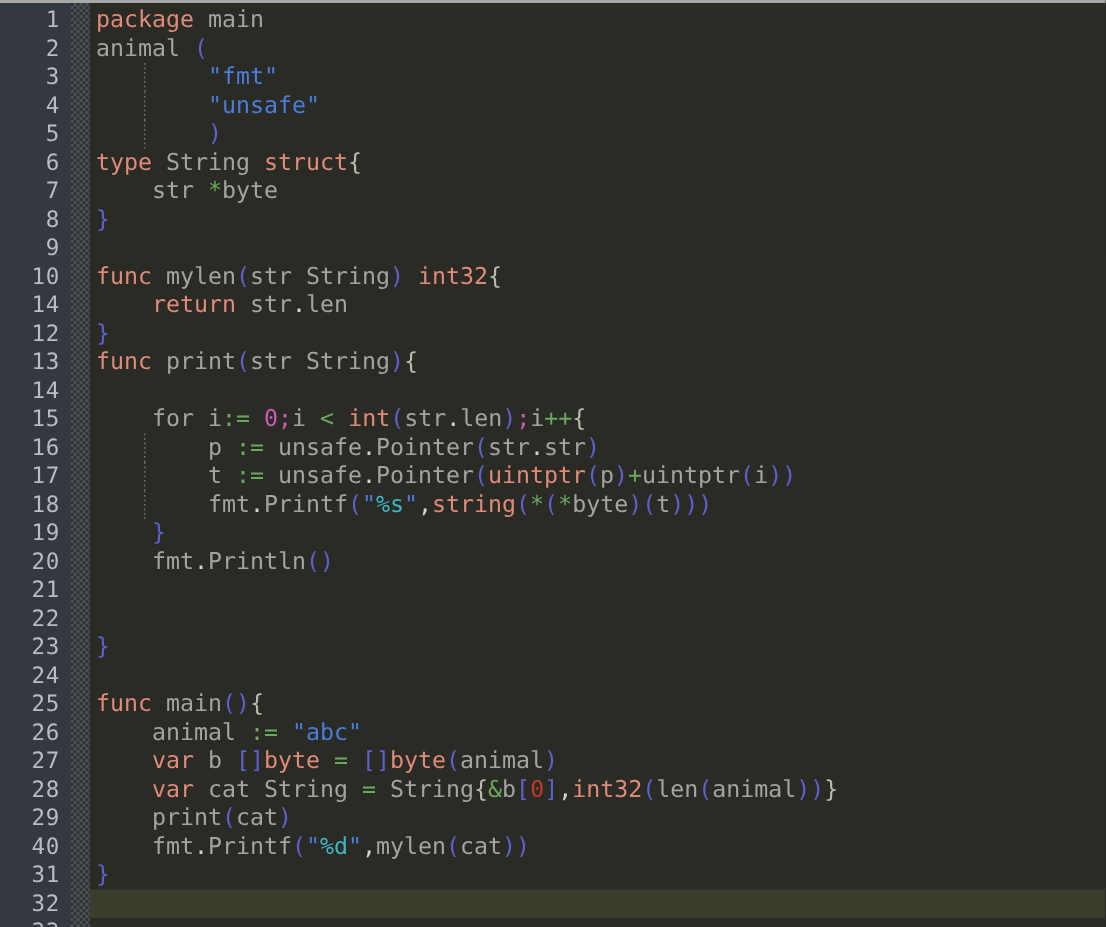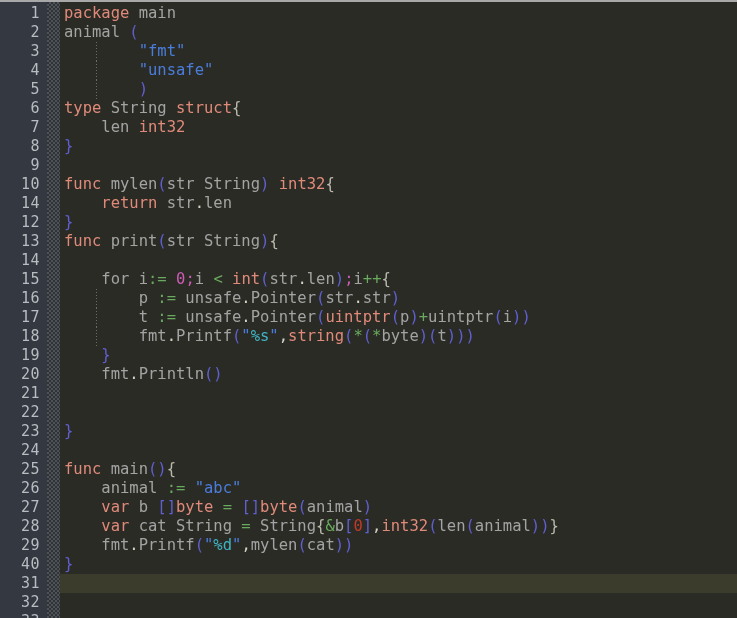--- a/index.html
+++ b/index.html
@@ -170,21 +170,21 @@
   <div id="fold-column"></div>
 
   <div id="code-area">
     <div id="code-lines">
         <div class="codeline"><span class="t-kw">package</span><span class="t-plain"> </span><span class="t-id">main</span></div>
         <div class="codeline"><span class="t-id">animal</span><span class="t-plain"> </span><span class="t-punc">(</span></div>
         <div class="codeline"><span class="guide" style="left: 36px;"></span><span class="t-plain">        </span><span class="t-str">"fmt"</span></div>
         <div class="codeline"><span class="guide" style="left: 36px;"></span><span class="t-plain">        </span><span class="t-str">"unsafe"</span></div>
         <div class="codeline"><span class="guide" style="left: 36px;"></span><span class="t-plain">        </span><span class="t-punc">)</span></div>
         <div class="codeline"><span class="t-kw">type</span><span class="t-plain"> </span><span class="t-id">String</span><span class="t-plain"> </span><span class="t-kw">struct</span><span class="t-brace">{</span></div>
-        <div class="codeline"><span class="t-plain">    </span><span class="t-id">len</span><span class="t-plain"> </span><span class="t-kw">int32</span></div>
+        <div class="codeline"><span class="t-plain">    </span><span class="t-id">str</span><span class="t-plain"> </span><span class="t-op">*</span><span class="t-id">byte</span></div>
         <div class="codeline"><span class="t-punc">}</span></div>
         <div class="codeline">&nbsp;</div>
         <div class="codeline"><span class="t-kw">func</span><span class="t-plain"> </span><span class="t-id">mylen</span><span class="t-punc">(</span><span class="t-id">str</span><span class="t-plain"> </span><span class="t-id">String</span><span class="t-punc">)</span><span class="t-plain"> </span><span class="t-kw">int32</span><span class="t-brace">{</span></div>
         <div class="codeline"><span class="t-plain">    </span><span class="t-kw">return</span><span class="t-plain"> </span><span class="t-id">str</span><span class="t-plain">.</span><span class="t-id">len</span></div>
         <div class="codeline"><span class="t-punc">}</span></div>
         <div class="codeline"><span class="t-kw">func</span><span class="t-plain"> </span><span class="t-id">print</span><span class="t-punc">(</span><span class="t-id">str</span><span class="t-plain"> </span><span class="t-id">String</span><span class="t-punc">)</span><span class="t-brace">{</span></div>
         <div class="codeline">&nbsp;</div>
         <div class="codeline"><span class="t-plain">    </span><span class="t-id">for</span><span class="t-plain"> </span><span class="t-id">i</span><span class="t-op">:=</span><span class="t-plain"> </span><span class="t-num">0</span><span class="t-semi">;</span><span class="t-id">i</span><span class="t-plain"> </span><span class="t-op">&lt;</span><span class="t-plain"> </span><span class="t-kw">int</span><span class="t-punc">(</span><span class="t-id">str</span><span class="t-plain">.</span><span class="t-id">len</span><span class="t-punc">)</span><span class="t-semi">;</span><span class="t-id">i</span><span class="t-op">++</span><span class="t-brace">{</span></div>
         <div class="codeline"><span class="guide" style="left: 36px;"></span><span class="t-plain">        </span><span class="t-id">p</span><span class="t-plain"> </span><span class="t-op">:=</span><span class="t-plain"> </span><span class="t-id">unsafe</span><span class="t-plain">.</span><span class="t-id">Pointer</span><span class="t-punc">(</span><span class="t-id">str</span><span class="t-plain">.</span><span class="t-id">str</span><span class="t-punc">)</span></div>
         <div class="codeline"><span class="guide" style="left: 36px;"></span><span class="t-plain">        </span><span class="t-id">t</span><span class="t-plain"> </span><span class="t-op">:=</span><span class="t-plain"> </span><span class="t-id">unsafe</span><span class="t-plain">.</span><span class="t-id">Pointer</span><span class="t-punc">(</span><span class="t-kw">uintptr</span><span class="t-punc">(</span><span class="t-id">p</span><span class="t-punc">)</span><span class="t-op">+</span><span class="t-id">uintptr</span><span class="t-punc">(</span><span class="t-id">i</span><span class="t-punc">)</span><span class="t-punc">)</span></div>
@@ -192,19 +192,20 @@
         <div class="codeline"><span class="t-plain">    </span><span class="t-punc">}</span></div>
         <div class="codeline"><span class="t-plain">    </span><span class="t-id">fmt</span><span class="t-plain">.</span><span class="t-id">Println</span><span class="t-punc">(</span><span class="t-punc">)</span></div>
         <div class="codeline">&nbsp;</div>
         <div class="codeline">&nbsp;</div>
         <div class="codeline"><span class="t-punc">}</span></div>
         <div class="codeline">&nbsp;</div>
         <div class="codeline"><span class="t-kw">func</span><span class="t-plain"> </span><span class="t-id">main</span><span class="t-punc">(</span><span class="t-punc">)</span><span class="t-brace">{</span></div>
         <div class="codeline"><span class="t-plain">    </span><span class="t-id">animal</span><span class="t-plain"> </span><span class="t-op">:=</span><span class="t-plain"> </span><span class="t-str">"abc"</span></div>
         <div class="codeline"><span class="t-plain">    </span><span class="t-kw">var</span><span class="t-plain"> </span><span class="t-id">b</span><span class="t-plain"> </span><span class="t-punc">[]</span><span class="t-kw">byte</span><span class="t-plain"> </span><span class="t-op">=</span><span class="t-plain"> </span><span class="t-punc">[]</span><span class="t-kw">byte</span><span class="t-punc">(</span><span class="t-id">animal</span><span class="t-punc">)</span></div>
         <div class="codeline"><span class="t-plain">    </span><span class="t-kw">var</span><span class="t-plain"> </span><span class="t-id">cat</span><span class="t-plain"> </span><span class="t-id">String</span><span class="t-plain"> </span><span class="t-op">=</span><span class="t-plain"> </span><span class="t-id">String</span><span class="t-brace">{</span><span class="t-op">&amp;</span><span class="t-id">b</span><span class="t-punc">[</span><span class="t-num-red">0</span><span class="t-punc">]</span><span class="t-plain">,</span><span class="t-kw">int32</span><span class="t-punc">(</span><span class="t-id">len</span><span class="t-punc">(</span><span class="t-id">animal</span><span class="t-punc">)</span><span class="t-punc">)</span><span class="t-brace">}</span></div>
+        <div class="codeline"><span class="t-plain">    </span><span class="t-id">print</span><span class="t-punc">(</span><span class="t-id">cat</span><span class="t-punc">)</span></div>
         <div class="codeline"><span class="t-plain">    </span><span class="t-id">fmt</span><span class="t-plain">.</span><span class="t-id">Printf</span><span class="t-punc">(</span><span class="t-str">"</span><span class="t-fmt">%d</span><span class="t-str">"</span><span class="t-plain">,</span><span class="t-id">mylen</span><span class="t-punc">(</span><span class="t-id">cat</span><span class="t-punc">)</span><span class="t-punc">)</span></div>
         <div class="codeline"><span class="t-punc">}</span></div>
         <div class="codeline current">&nbsp;</div>
       </div>
   </div>
 
 </div>
 
 </body></html>

